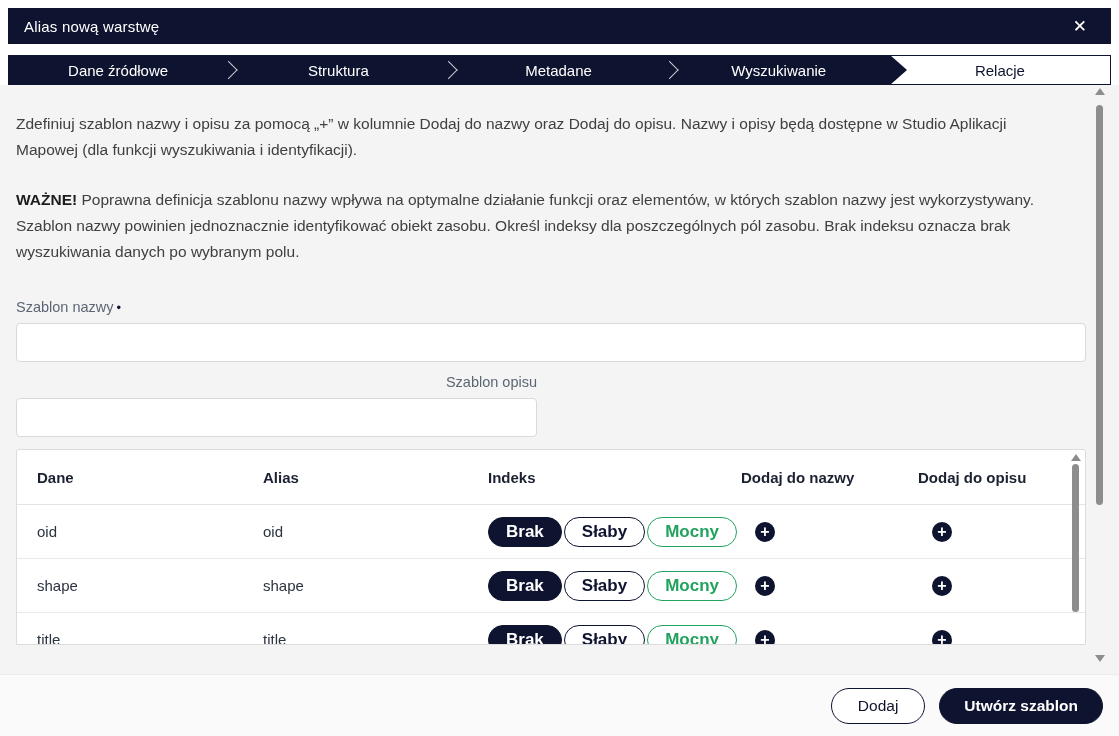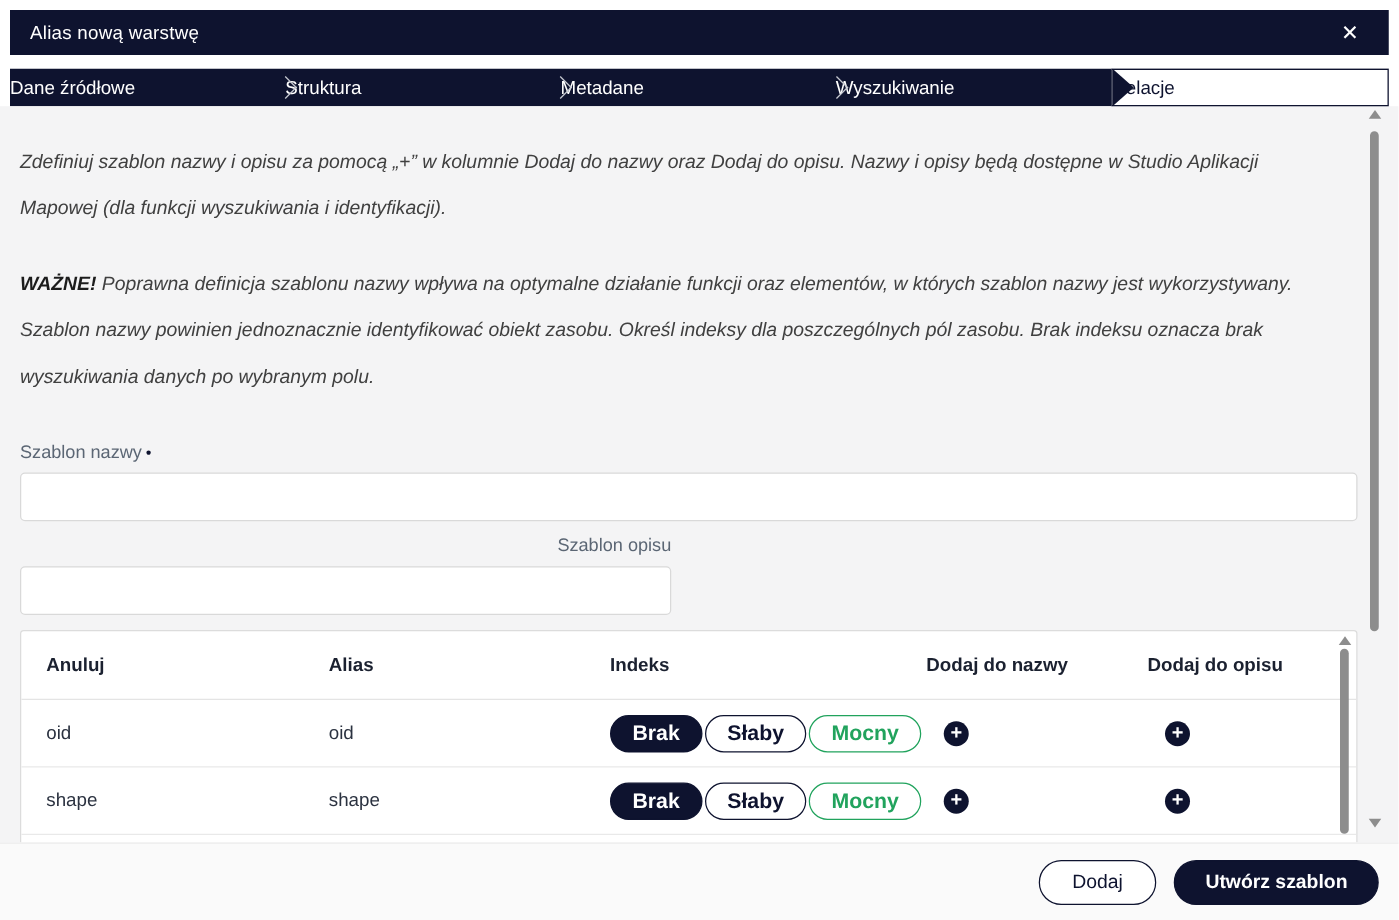--- a/index.html
+++ b/index.html
@@ -10,34 +10,34 @@
   
   .frame { padding:8px 8px 0 8px; background:#fff; }
   .titlebar { height:36px; background:var(--navy); color:#fff;
     display:flex; align-items:center; padding:0 14px 0 16px; }
   .titlebar .title { font-size:15px; font-weight:500; letter-spacing:.2px; }
   .close-btn { margin-left:auto; background:none; border:none; color:#fff;
     font-size:17px; cursor:pointer; line-height:1; padding:4px 10px; }
 
   
   .tabbar { margin-top:11px; height:30px; background:var(--navy); display:flex; }
-  .tab { flex:1; position:relative; display:flex; align-items:center; 
+  .tab { flex:1; position:relative; display:flex; align-items:center; justify-content:center;
     color:#fff; font-size:15px; font-weight:500; cursor:pointer; }
   .tab .chev { position:absolute; right:-7px; top:50%; width:13px; height:13px;
     border-top:1px solid #c7cad2; border-right:1px solid #c7cad2;
     transform:translateY(-50%) rotate(45deg); z-index:2; }
   .tab.active { background:#ffffff; color:var(--navy); font-weight:400;
     border:1px solid var(--navy); }
   .tab.active .arrow { position:absolute; left:0; top:-1px; width:0; height:0;
     border-top:15px solid transparent; border-bottom:15px solid transparent;
     border-left:17px solid var(--navy); }
 
   
   .content { background:#f4f4f5; height:589px; padding:0 16px; overflow:hidden; }
-  .content p { width:1050px; font-size:15.5px; line-height:37px; color:#404040;font-style:italic; }
+  .content p { width:1050px; font-size:15.5px; line-height:26px; color:#404040; }
   .p1 { padding-top:26px; }
   .p2 { margin-top:24px; }
   .p2 b { color:#1c1c1c; }
 
   .field-label { display:block; margin-top:34px; font-size:14.5px; color:#5b6674; }
   .req-dot { color:var(--navy); font-size:13px; margin-left:3px; }
   .txt-input { display:block; width:1070px; height:39px; margin-top:8px;
     border:1px solid #d9d9d9; border-radius:4px; background:#fff; padding:0 10px;
     font-size:15px; color:#333; outline:none; }
   .two-col { display:flex; gap:28px; }
@@ -135,21 +135,21 @@
 
     <div class="two-col">
       <div class="col">
         <label class="field-label">Szablon opisu</label>
         <input class="txt-input" type="text" value="" style="">
       </div>
     </div>
 
     <div class="table-panel">
       <div class="trow thead">
-        <span>Anuluj</span>
+        <span>Dane</span>
         <span>Alias</span>
         <span>Indeks</span>
         <span>Dodaj do nazwy</span>
         <span>Dodaj do opisu</span>
       </div>
 
       <div class="trow tbody-row">
         <span class="cell-text">oid</span>
         <span class="cell-text">oid</span>
         <span class="pills">

